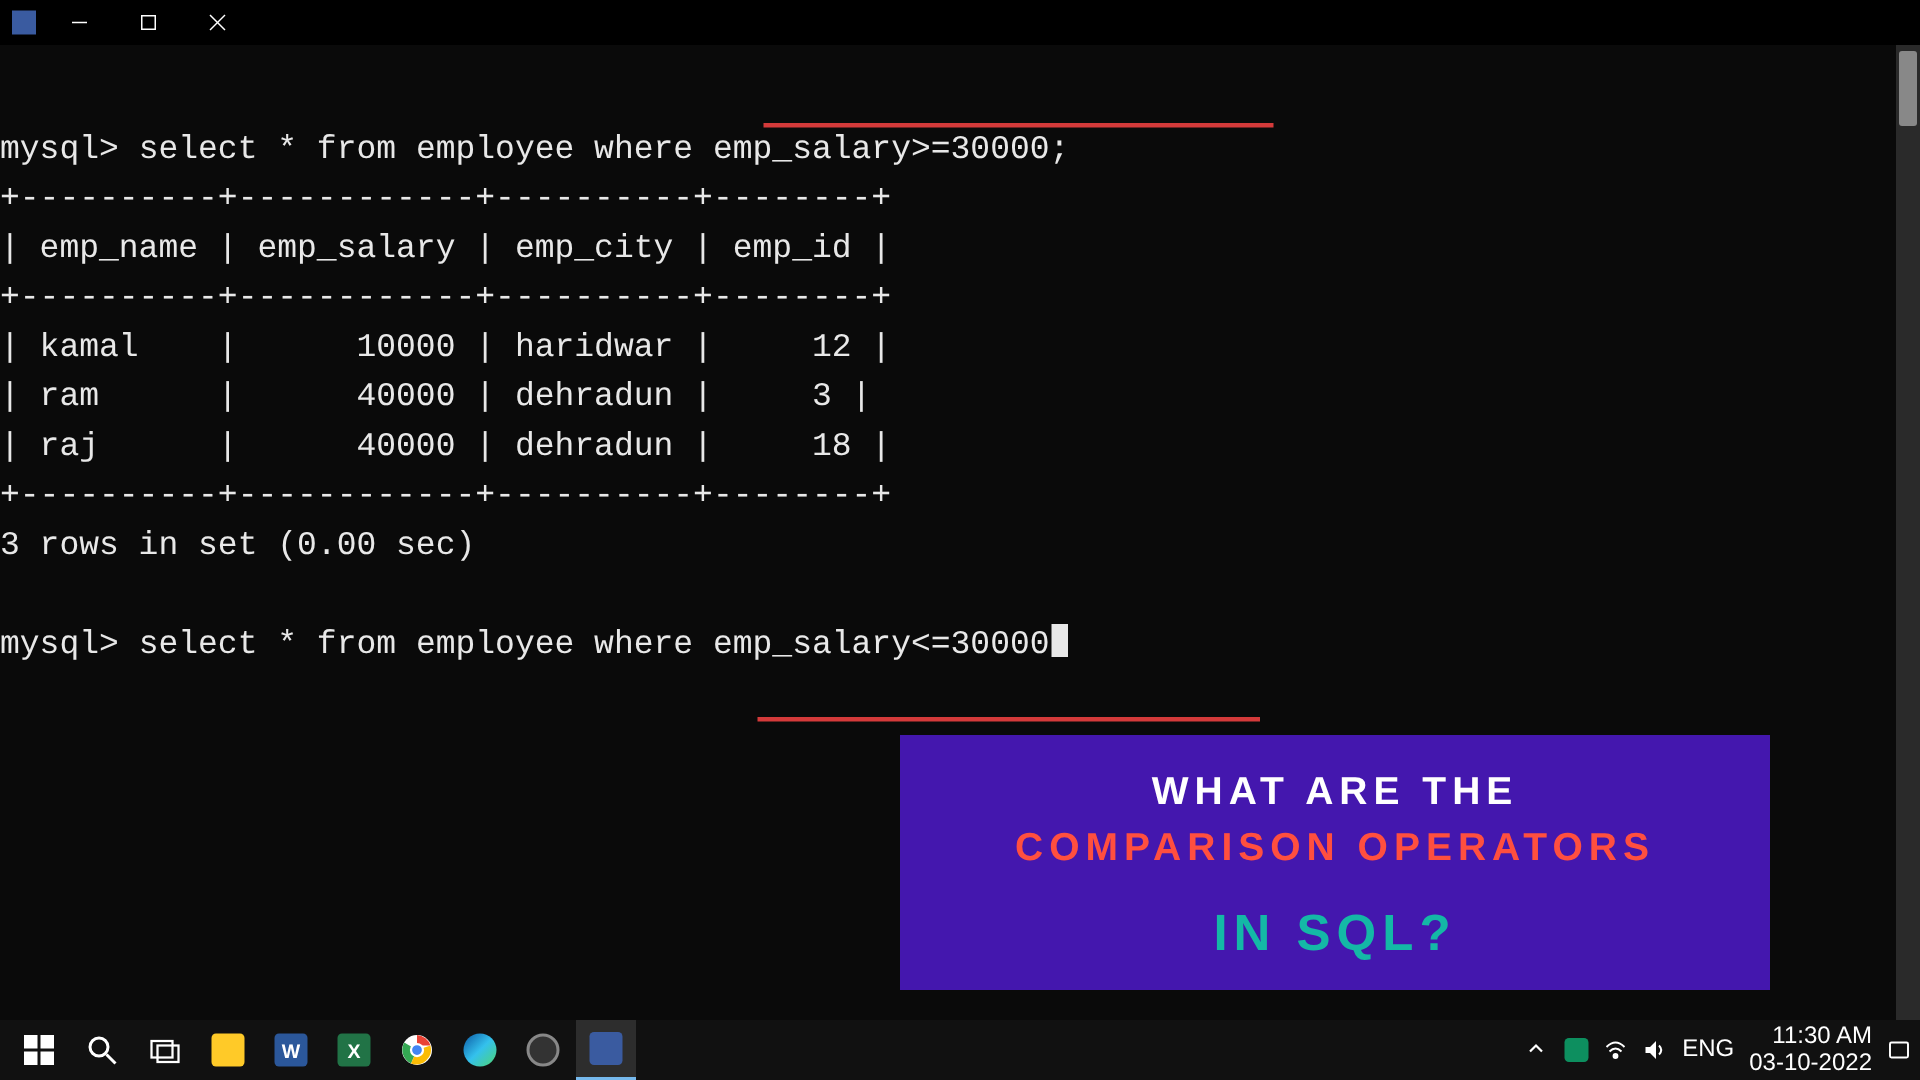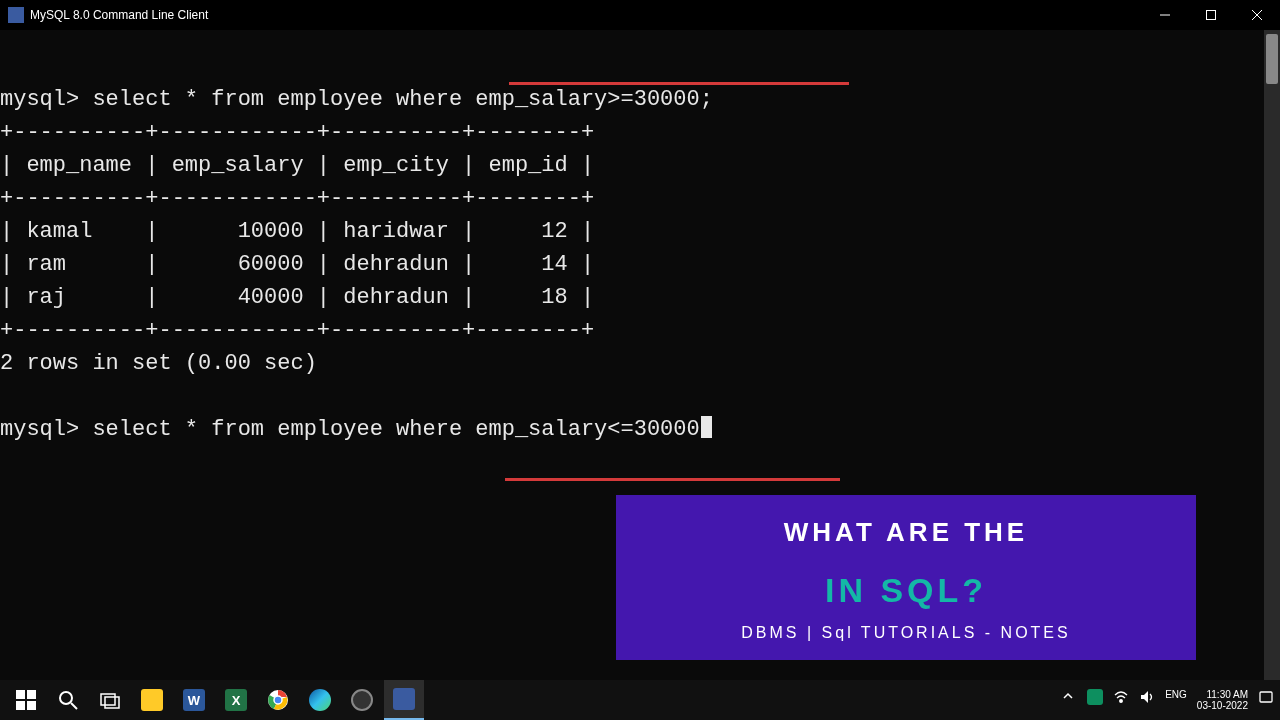--- a/index.html
+++ b/index.html
@@ -9,43 +9,42 @@
   .titlebar .app-icon { width: 16px; height: 16px; background: #3a5ba0; margin-right: 6px; display:inline-block; }
   .titlebar .title { flex: 1; }
   .winbtns { display: flex; height: 100%; }
   .winbtn { width: 46px; height: 30px; display: flex; align-items: center; justify-content: center; color: #fff; }
   .winbtn svg { width: 12px; height: 12px; stroke: #fff; stroke-width: 1; fill: none; }
   .terminal { flex: 1; background: #0a0a0a; color: #e8e8e8; font-family: "Consolas","Courier New",monospace; font-size: 22px; line-height: 1.5; padding: 20px 0 0 0; position: relative; white-space: pre; overflow: hidden; }
   .scrollbar-track { position: absolute; top: 30px; right: 0; bottom: 40px; width: 16px; background: #2a2a2a; }
   .scrollbar-thumb { position: absolute; left: 2px; right: 2px; top: 4px; height: 50px; background: #888; border-radius: 2px; }
   .underline-red { position: absolute; height: 3px; background: #d43a3a; }
   .cursor-block { display:inline-block; width: 11px; height: 22px; background: #e8e8e8; vertical-align: -3px; margin-left: 1px; }
-  .overlay-card { position: absolute; right: 84px; bottom: 60px; width: 580px; background: #4417ae; color: #fff; padding: 22px 30px 18px; text-align: center; font-family: "Segoe UI", Arial, sans-serif; letter-spacing: 4px; }
+  .overlay-card { position: absolute; right: 100px; bottom: 60px; width: 580px; background: #4417ae; color: #fff; padding: 22px 30px 18px; text-align: center; font-family: "Segoe UI", Arial, sans-serif; letter-spacing: 4px; }
   .overlay-card .line1 { font-size: 26px; font-weight: 700; color: #fff; }
   .overlay-card .line2 { font-size: 26px; font-weight: 700; color: #ff4f3f; margin-top: 6px; }
   .overlay-card .line3 { font-size: 34px; font-weight: 700; color: #14b8a6; margin-top: 23px; }
   .overlay-card .sub { font-size: 16px; letter-spacing: 3px; color: #fff; margin-top: 14px; font-weight: 400; }
   .taskbar { position: absolute; left: 0; right: 0; bottom: 0; height: 40px; background: #111; display: flex; align-items: center; justify-content: space-between; padding: 0 6px; }
   .taskbar-left { display: flex; align-items: center; gap: 2px; }
   .tb-item { width: 40px; height: 40px; display: flex; align-items: center; justify-content: center; }
   .tb-item.active { background: #2d2d2d; border-bottom: 2px solid #76b9ed; }
   .tb-icon { width: 22px; height: 22px; display:inline-block; border-radius: 3px; }
-  .taskbar-right { display: flex; gap: 10px; color: #fff; font-size: 10px; }
+  .taskbar-right { display: flex; align-items: center; gap: 10px; color: #fff; font-size: 16px; }
   .tray-icon { width: 16px; height: 16px; }
   .clock { text-align: right; line-height: 1.15; }
   .mouse-pointer { position:absolute; left: 402px; top: 420px; width:0;height:0; }
 </style>
 </head>
 <body>
 
 <div class="window">
 
   <div class="titlebar">
     <span class="app-icon"></span>
-    <span class="title">MySQL 8.0 Command Line Client</span>
     <div class="winbtns">
       <div class="winbtn">
           <svg viewBox="0 0 12 12">
             <line x1="1" y1="6" x2="11" y2="6"></line>
           </svg>
         </div>
       <div class="winbtn">
           <svg viewBox="0 0 12 12">
             <rect x="1.5" y="1.5" width="9" height="9"></rect>
           </svg>
@@ -58,41 +57,41 @@
         </div>
     </div>
   </div>
 
   <div class="terminal">
 <span>mysql&gt;</span> <span>select * from employee where emp_salary&gt;=30000;</span>
 <span>+----------+------------+----------+--------+</span>
 <span>| emp_name | emp_salary | emp_city | emp_id |</span>
 <span>+----------+------------+----------+--------+</span>
 <span>| kamal    |      10000 | haridwar |     12 |</span>
-<span>| ram      |      60000 | dehradun |     14 |</span>
+<span>| ram      |      40000 | dehradun |     3 |</span>
 <span>| raj      |      40000 | dehradun |     18 |</span>
 <span>+----------+------------+----------+--------+</span>
-<span>2 rows in set (0.00 sec)</span>
+<span>3 rows in set (0.00 sec)</span>
 
 <span>mysql&gt;</span> <span>select * from employee where emp_salary&lt;=30000</span><span class="cursor-block"></span>
     
     <div class="underline-red" style="left:509px; top:52px; width:340px;"></div>
     <div class="underline-red" style="left:505px; top:448px; width:335px;"></div>
 
     <div class="mouse-pointer"></div>
   </div>
 
   <div class="scrollbar-track">
     <div class="scrollbar-thumb"></div>
   </div>
 
   <div class="overlay-card">
     <div class="line1">WHAT ARE THE</div>
+    <div class="line2">COMPARISON OPERATORS</div>
     <div class="line3">IN SQL?</div>
-    <div class="sub">DBMS | Sql TUTORIALS - NOTES</div>
   </div>
 
   <div class="taskbar">
     <div class="taskbar-left">
       <div class="tb-item">
         <span class="tb-icon">
           <svg width="22" height="22" viewBox="0 0 22 22">
               <rect x="1" y="1" width="9" height="9" fill="#fff"></rect>
               <rect x="12" y="1" width="9" height="9" fill="#fff"></rect>
               <rect x="1" y="12" width="9" height="9" fill="#fff"></rect>

